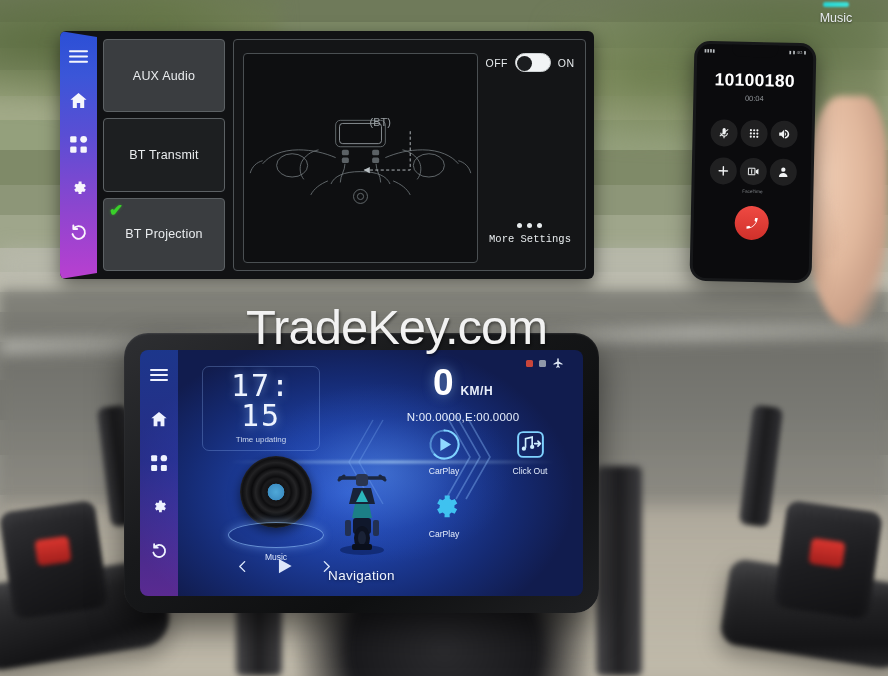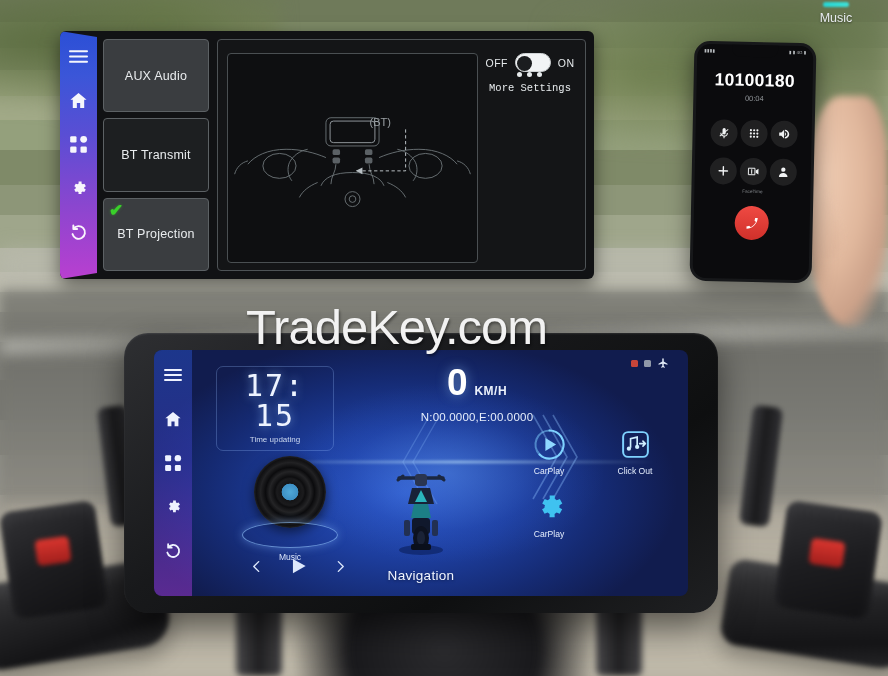--- a/index.html
+++ b/index.html
@@ -138,21 +138,21 @@
   }
   .sp-rail {
     width: 37px; flex:0 0 37px;
     background: linear-gradient(to bottom, #2b4fd6 0%, #3b56d8 18%, #5a4ed4 42%, #8a46cf 70%, #b93fd0 100%);
     display:flex; flex-direction:column; align-items:center;
     padding-top: 16px; gap: 25px;
     clip-path: polygon(0 0, 100% 6px, 100% calc(100% - 6px), 0 100%);
   }
   .sp-rail .ic { width: 19px; height: 19px; opacity:.95; }
   .sp-cols { flex:1; display:flex; padding: 8px 8px 8px 6px; gap: 8px; }
-  .sp-btncol { width: 106px; display:flex; flex-direction:column; gap: 6px; }
+  .sp-btncol { width: 122px; display:flex; flex-direction:column; gap: 6px; }
   .sp-btn {
     flex:1; border:1px solid #5c6164; border-radius: 4px;
     background: #3a3d40; color:#e9ecee;
     display:flex; align-items:center; justify-content:center;
     font-size: 12.5px; letter-spacing:.2px; position:relative;
   }
   .sp-btn.dark { background:#1d1f21; }
   .sp-btn .check {
     position:absolute; left: 5px; top: 3px; color:#39d12a;
     font-size: 17px; font-weight:bold; line-height:1;
@@ -160,21 +160,21 @@
   }
   .sp-main { flex:1; border:1px solid #4e5356; border-radius:4px; background:#141517;
     padding: 7px 9px; display:flex; flex-direction:column; }
   .sp-steps { color:#dfe3e6; font-size:9.4px; line-height:1.42; white-space:pre-line; }
   .sp-diagram-wrap { flex:1; display:flex; margin-top:6px; gap: 6px; }
   .sp-diagram {
     flex:1; border:1px solid #4a4f52; border-radius:4px; background:#0e0f11;
     position:relative; overflow:hidden;
   }
   .sp-right { width: 92px; flex:0 0 92px; display:flex; flex-direction:column;
-    align-items:center; justify-content:flex-start; padding-bottom: 18px; }
+    align-items:center; justify-content:space-between; gap: 14px; padding-bottom: 18px; }
   .toggle-row { display:flex; align-items:center; gap: 7px; }
   .toggle-row span { color:#e6eaec; font-size: 10.5px; letter-spacing:.4px; }
   .toggle {
     width: 36px; height: 19px; border-radius: 11px; background:#f2f4f5;
     position:relative; border:1px solid #cfd3d5;
   }
   .toggle .knob {
     position:absolute; left: 1.5px; top: 1.5px; width: 15px; height: 15px;
     border-radius:50%; background:#1b1d1f;
   }
@@ -226,23 +226,23 @@
 
   
   #music-corner { position:absolute; right: 22px; top: 2px; text-align:center; width: 60px; }
   #music-corner .bar { width: 26px; height: 5px; margin: 0 auto 4px;
     background: linear-gradient(to right, #27d4d4, #3fe0d6); border-radius: 3px; filter: blur(1px); }
   #music-corner .lbl { color:#e9ecef; font-size: 12.5px; text-shadow: 0 1px 2px rgba(0,0,0,.5); }
 
   
   #device {
     position:absolute; left: 124px; top: 333px;
-    width: 594px; height: 280px;
+    width: 475px; height: 280px;
     background: linear-gradient(145deg, #2e2f32 0%, #18191b 38%, #0e0f10 70%, #1f2022 100%);
-    border-radius: 24px; padding: 17px 30px;
+    border-radius: 24px; padding: 17px 16px;
     box-shadow: 0 14px 34px rgba(0,0,0,.55), inset 0 1px 2px rgba(255,255,255,.1);
   }
   #screen {
     width: 100%; height: 100%; border-radius: 8px; overflow:hidden;
     position:relative;
     background:
       radial-gradient(ellipse 60% 75% at 47% 58%, #2b57c8 0%, #1d3e9e 35%, #152a72 62%, #111c4e 85%),
       linear-gradient(115deg, #5a2fb0 0%, #2a3ea8 22%, #14205e 55%, #0f1a4a 78%, #8b2fc0 100%);
   }
   .scr-glow {

